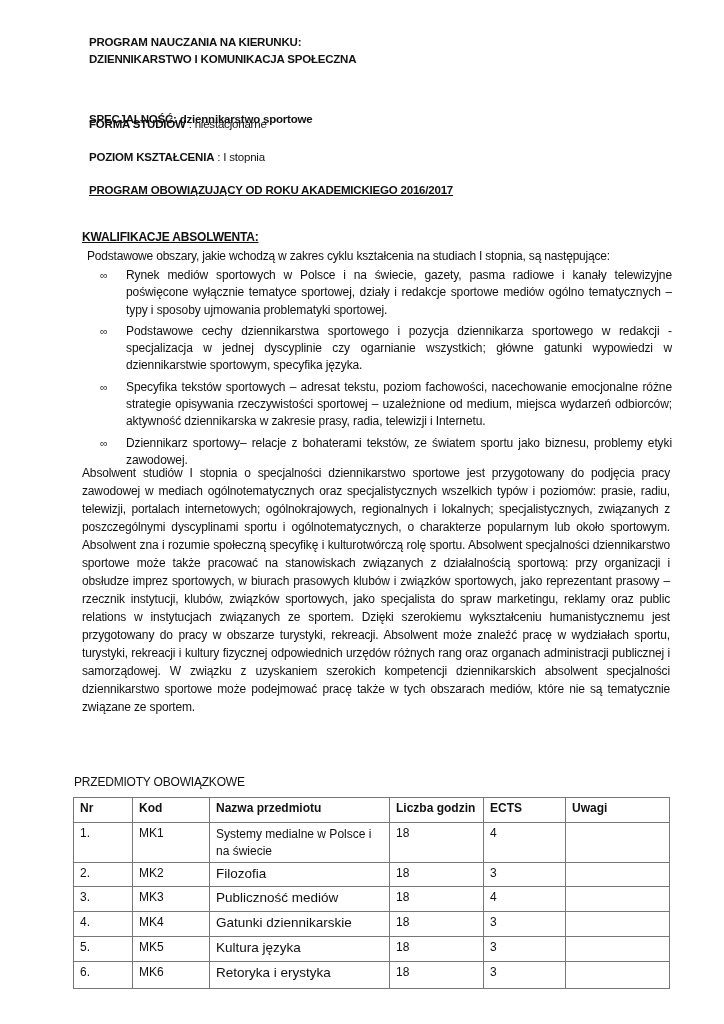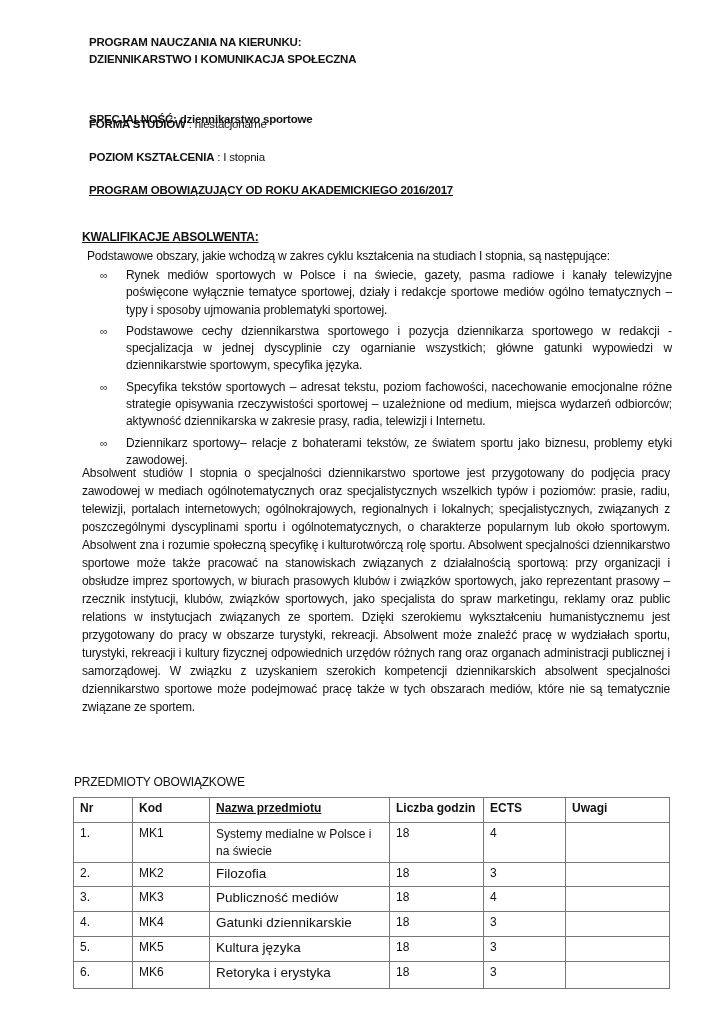--- a/index.html
+++ b/index.html
@@ -45,21 +45,21 @@
 
 <div class="para">Absolwent studiów I stopnia o specjalności dziennikarstwo sportowe jest przygotowany do podjęcia pracy zawodowej w mediach ogólnotematycznych oraz specjalistycznych wszelkich typów i poziomów: prasie, radiu, telewizji, portalach internetowych; ogólnokrajowych, regionalnych i lokalnych; specjalistycznych, związanych z poszczególnymi dyscyplinami sportu i ogólnotematycznych, o charakterze popularnym lub około sportowym. Absolwent zna i rozumie społeczną specyfikę i kulturotwórczą rolę sportu. Absolwent specjalności dziennikarstwo sportowe może także pracować na stanowiskach związanych z działalnością sportową: przy organizacji i obsłudze imprez sportowych, w biurach prasowych klubów i związków sportowych, jako reprezentant prasowy – rzecznik instytucji, klubów, związków sportowych, jako specjalista do spraw marketingu, reklamy oraz public relations w instytucjach związanych ze sportem. Dzięki szerokiemu wykształceniu humanistycznemu jest przygotowany do pracy w obszarze turystyki, rekreacji. Absolwent może znaleźć pracę w wydziałach sportu, turystyki, rekreacji i kultury fizycznej odpowiednich urzędów różnych rang oraz organach administracji publicznej i samorządowej. W związku z uzyskaniem szerokich kompetencji dziennikarskich absolwent specjalności dziennikarstwo sportowe może podejmować pracę także w tych obszarach mediów, które nie są tematycznie związane ze sportem.</div>
 
 <div class="sect">PRZEDMIOTY OBOWIĄZKOWE</div>
 
 <table>
   <tbody>
       <tr>
     <th style="width:46px;">Nr</th>
     <th style="width:64px;">Kod</th>
-    <th style="width:167px;text-decoration:underline;">Nazwa przedmiotu</th>
+    <th style="width:167px;">Nazwa przedmiotu</th>
     <th style="width:81px;">Liczba godzin</th>
     <th style="width:69px;">ECTS</th>
     <th style="width:91px;">Uwagi</th>
   </tr>
   <tr style="height:40px;">
     <td>1.</td>
     <td>MK1</td>
     <td style="line-height:17px;">Systemy medialne w Polsce i na świecie</td>
     <td>18</td>
     <td>4</td>

